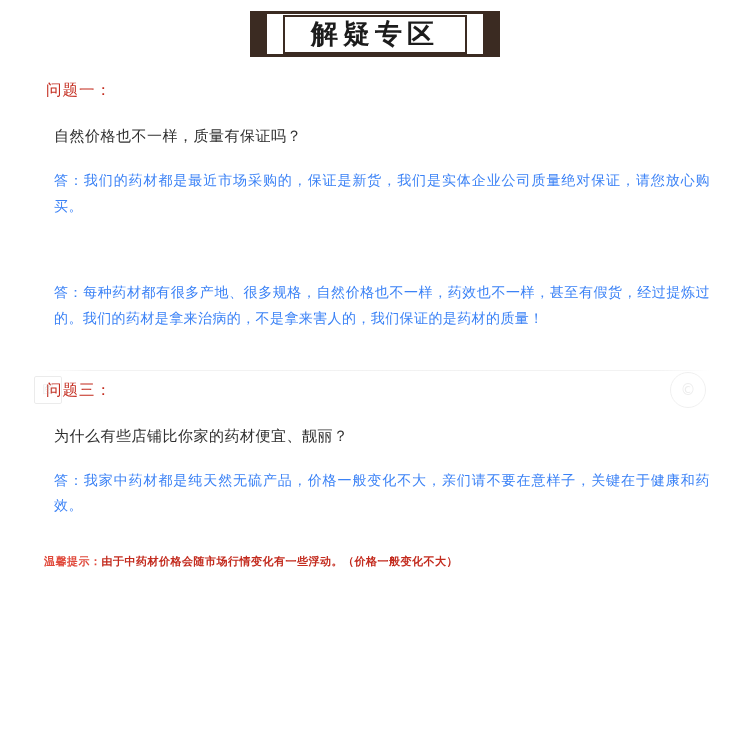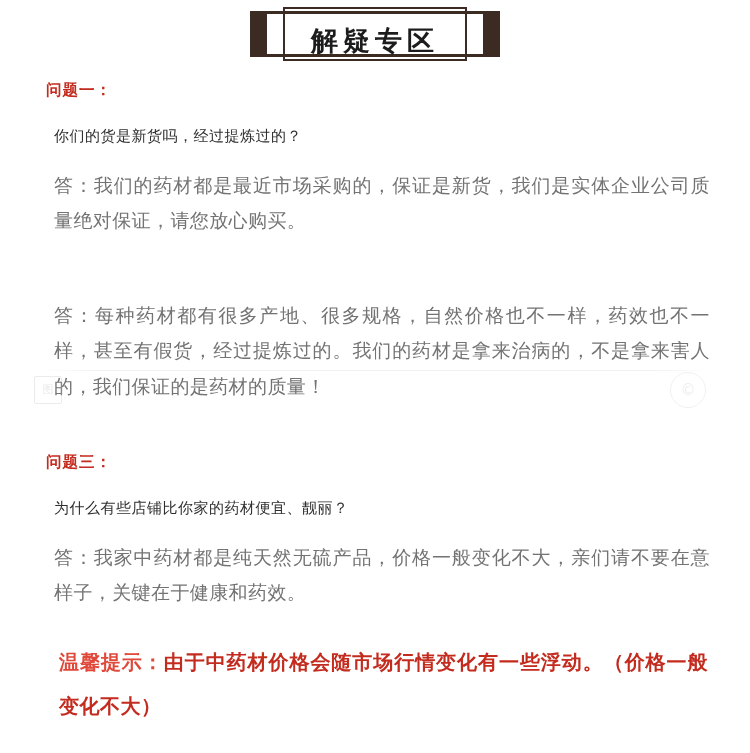--- a/index.html
+++ b/index.html
@@ -50,75 +50,76 @@
     top: -3px;
     bottom: -3px;
     width: 17px;
     background: #3b2b22;
   }
   .banner::before { left: -17px; }
   .banner::after  { right: -17px; }
 
   .banner-inner {
     border: 2px solid #3b2b22;
-    padding: 18px 26px 5px 26px;
+    padding: 3px 26px 5px 26px;
     line-height: 1;
   }
   .banner-title {
     font-family: "DejaVu Serif", "Liberation Serif", serif;
     font-size: 27px;
     font-weight: bold;
     letter-spacing: 5px;
     color: #1c1c1c;
     white-space: nowrap;
   }
 
   
   .content {
     padding: 8px 40px 0 46px;
     box-sizing: border-box;
   }
 
   .q-title {
     color: #c32b1e;
     font-size: 15.5px;
-    font-weight: bold;
+    font-weight: normal;
     letter-spacing: 1px;
     margin: 14px 0 0 0;
   }
   .q-block { margin-bottom: 4px; }
   .q-text {
     font-size: 15px;
     color: #2f2f2f;
     letter-spacing: 0.5px;
     margin: 26px 0 0 8px;
   }
   .a-text {
-    font-size: 19px;
-    color: #737373;
+    font-size: 14px;
+    color: #3b82f6;
     letter-spacing: 0.4px;
     line-height: 1.85;
     margin: 22px 0 0 8px;
     text-align: justify;
   }
 
   .gap-1 { height: 34px; }
   .gap-2 { height: 30px; }
 
   
   .notice {
-    margin: 30px 0 0 15px;
+    margin: 30px 0 0 0;
     padding: 0 42px 0 44px;
     box-sizing: border-box;
-    font-size: 20px;
+    font-size: 11px;
     line-height: 2.2;
     color: #c32b1e;
     letter-spacing: 0.5px;
     font-weight: bold;
     text-align: justify;
+    font-family: Liberation Serif, serif;
   }
   .notice .lead { color: #e0483a; }
 
   
   .watermark {
     position: absolute;
     left: 0;
     right: 0;
     top: 370px;
     height: 46px;
@@ -169,21 +170,21 @@
       <div class="banner-inner">
         <div class="banner-title">解疑专区</div>
       </div>
     </div>
   </div>
 
   <div class="content">
 
     <div class="q-block">
       <div class="q-title">问题一：</div>
-      <div class="q-text">你们的货是新货吗，经过提炼过的？</div>
+      <div class="q-text">自然价格也不一样，质量有保证吗？</div>
       <div class="a-text">答：我们的药材都是最近市场采购的，保证是新货，我们是实体企业公司质量绝对保证，请您放心购买。</div>
     </div>
 
     <div class="gap-1"></div>
 
     <div class="q-block">
       <div class="a-text">答：每种药材都有很多产地、很多规格，自然价格也不一样，药效也不一样，甚至有假货，经过提炼过的。我们的药材是拿来治病的，不是拿来害人的，我们保证的是药材的质量！</div>
     </div>
 
     <div class="gap-2"></div>

